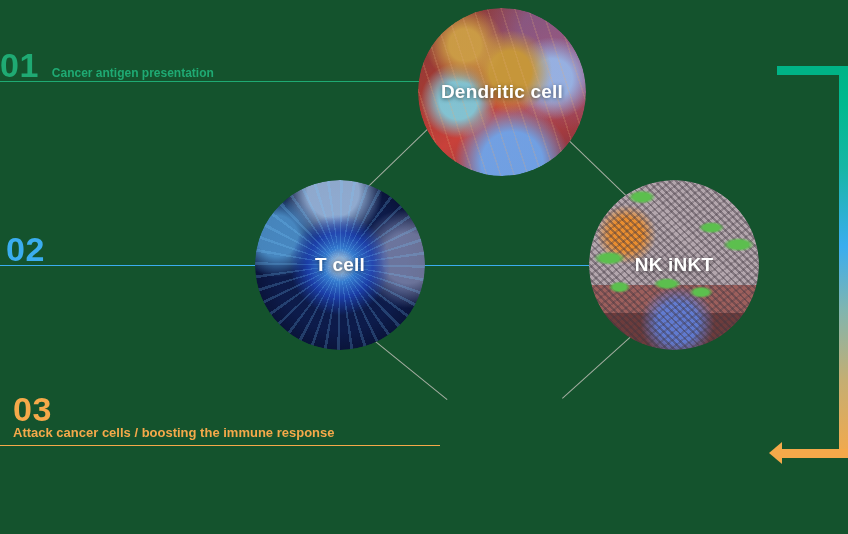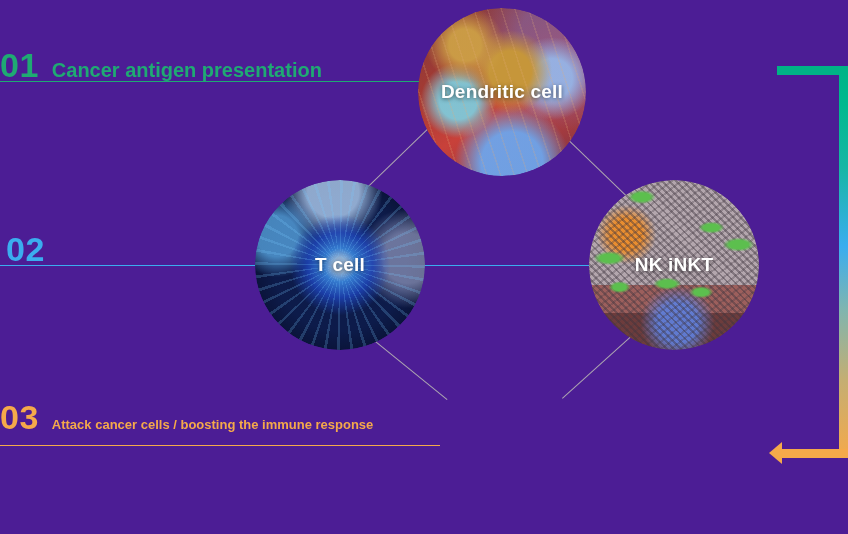--- a/index.html
+++ b/index.html
@@ -1,22 +1,22 @@
 <!DOCTYPE html>
 <html><head>
 <meta charset="utf-8">
 <style>
   html,body{margin:0;padding:0;background:#000;}
   body{width:848px;height:534px;overflow:hidden;font-family:"Liberation Sans",sans-serif;}
-  #stage{position:relative;width:848px;height:534px;background:#4c1d95;}
+  #stage{position:relative;width:848px;height:534px;background:#14532d;}
 
   
   .step-row{position:absolute;left:0;display:flex;align-items:baseline;white-space:nowrap;}
   .step-num{font-size:34px;font-weight:700;letter-spacing:.5px;line-height:1;}
-  .step-label{font-size:20px;font-weight:700;line-height:1;margin-left:13px;}
+  .step-label{font-size:12px;font-weight:700;line-height:1;margin-left:13px;}
   .step-label.small{font-size:13px;text-align:right;}
 
   .rule{position:absolute;left:0;height:1px;}
 
   
   .node{position:absolute;border-radius:50%;overflow:hidden;}
   .node .art{position:absolute;inset:0;border-radius:50%;}
   .node .cap{position:absolute;left:0;right:0;top:50%;transform:translateY(-50%);
              text-align:center;color:#fff;font-size:19px;font-weight:600;
              text-shadow:0 1px 4px rgba(0,0,0,.55);z-index:5;letter-spacing:.2px;}
@@ -91,21 +91,21 @@
     <span class="step-label" style="color:#1faa73;">Cancer antigen presentation</span>
   </div>
   <div class="rule" style="top:81px;width:424px;background:#1faa73;"></div>
 
   <div class="step-row" style="top:232px;">
     <span class="step-num" style="color:#3badef;margin-left:6px;">02</span>
   </div>
   <div class="rule" style="top:265px;width:268px;background:#3badef;"></div>
   <div class="rule" style="top:265px;left:418px;width:178px;background:#3badef;"></div>
 
-  <div class="step-row" style="top:400px;">
+  <div class="step-row" style="top:392px;flex-direction:column;">
     <span class="step-num" style="color:#f5a94a;">03</span>
     <span class="step-label small" style="color:#f5a94a;">Attack cancer cells / boosting the immune response</span>
   </div>
   <div class="rule" style="top:445px;width:440px;background:#f5a94a;"></div>
 
   <div class="conn" style="left:366px;top:188px;width:110px;transform:rotate(-44deg);"></div>
   <div class="conn" style="left:566px;top:137px;width:112px;transform:rotate(44deg);"></div>
   <div class="conn" style="left:362px;top:330px;width:110px;transform:rotate(39deg);"></div>
   <div class="conn" style="left:562px;top:398px;width:112px;transform:rotate(-42deg);"></div>
 

